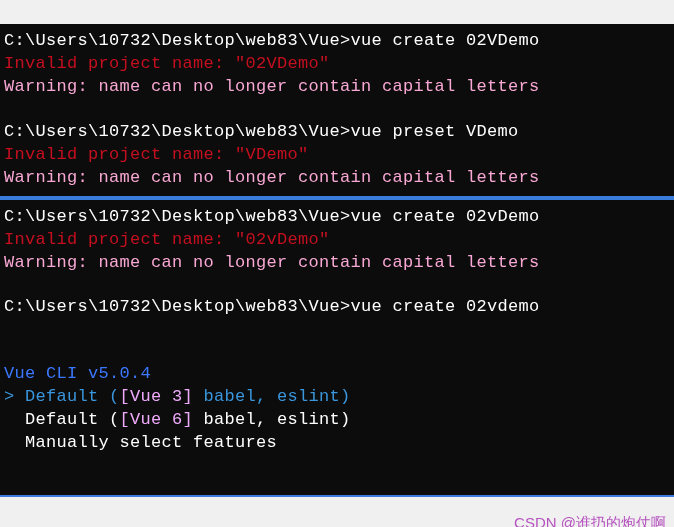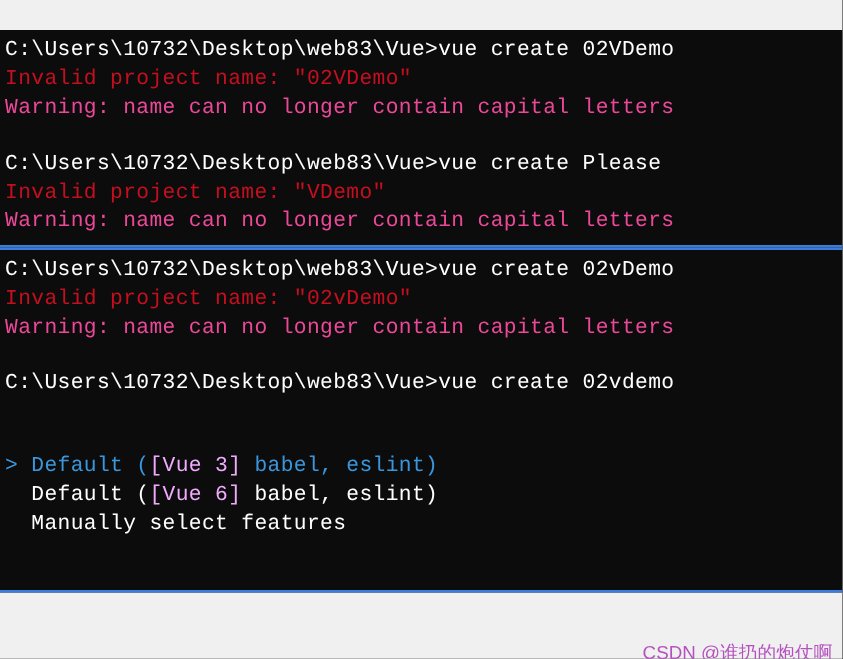--- a/index.html
+++ b/index.html
@@ -28,21 +28,21 @@
     }
     .terminal-block.second {
       padding-bottom: 40px;
     }
     .line {
       white-space: pre;
       letter-spacing: 0.3px;
     }
     .white { color: #ffffff; }
     .red { color: #c50f1f; }
-    .dimred { color: #ec4899; }
+    .dimred { color: #f9a8d4; }
     .cyan { color: #3a96dd; }
     .blue { color: #3b78ff; }
     .green { color: #13a10e; }
     .gray { color: #767676; }
     .yellow { color: #f0abfc; }
     .spacer { height: 22px; }
     .watermark {
       position: absolute;
       bottom: 18px;
       right: 8px;
@@ -60,32 +60,33 @@
   </style>
 </head>
 <body>
 
 <div class="container">
   <div class="terminal-block first">
     <div class="line"><span class="white">C:\Users\10732\Desktop\web83\Vue&gt;</span><span class="white">vue create 02VDemo</span></div>
     <div class="line red">Invalid project name: "02VDemo"</div>
     <div class="line dimred">Warning: name can no longer contain capital letters</div>
     <div class="spacer"></div>
-    <div class="line"><span class="white">C:\Users\10732\Desktop\web83\Vue&gt;</span><span class="white">vue create Please</span></div>
+    <div class="line"><span class="white">C:\Users\10732\Desktop\web83\Vue&gt;</span><span class="white">vue preset VDemo</span></div>
     <div class="line red">Invalid project name: "VDemo"</div>
     <div class="line dimred">Warning: name can no longer contain capital letters</div>
   </div>
 
   <div class="terminal-block second">
     <div class="line"><span class="white">C:\Users\10732\Desktop\web83\Vue&gt;</span><span class="white">vue create 02vDemo</span></div>
     <div class="line red">Invalid project name: "02vDemo"</div>
     <div class="line dimred">Warning: name can no longer contain capital letters</div>
     <div class="spacer"></div>
     <div class="line"><span class="white">C:\Users\10732\Desktop\web83\Vue&gt;</span><span class="white">vue create 02vdemo</span></div>
     <div class="spacer"></div>
     <div class="spacer"></div>
+    <div class="line blue">Vue CLI v5.0.4</div>
     <div class="line"><span class="cyan">&gt; </span><span class="cyan">Default (</span><span class="yellow">[Vue 3]</span><span class="cyan"> babel, eslint)</span></div>
     <div class="line"><span class="white">  Default (</span><span class="yellow">[Vue 6]</span><span class="white"> babel, eslint)</span></div>
     <div class="line white">  Manually select features</div>
   </div>
 
   <div class="watermark">CSDN @谁扔的炮仗啊</div>
 </div>
 
 </body></html>

